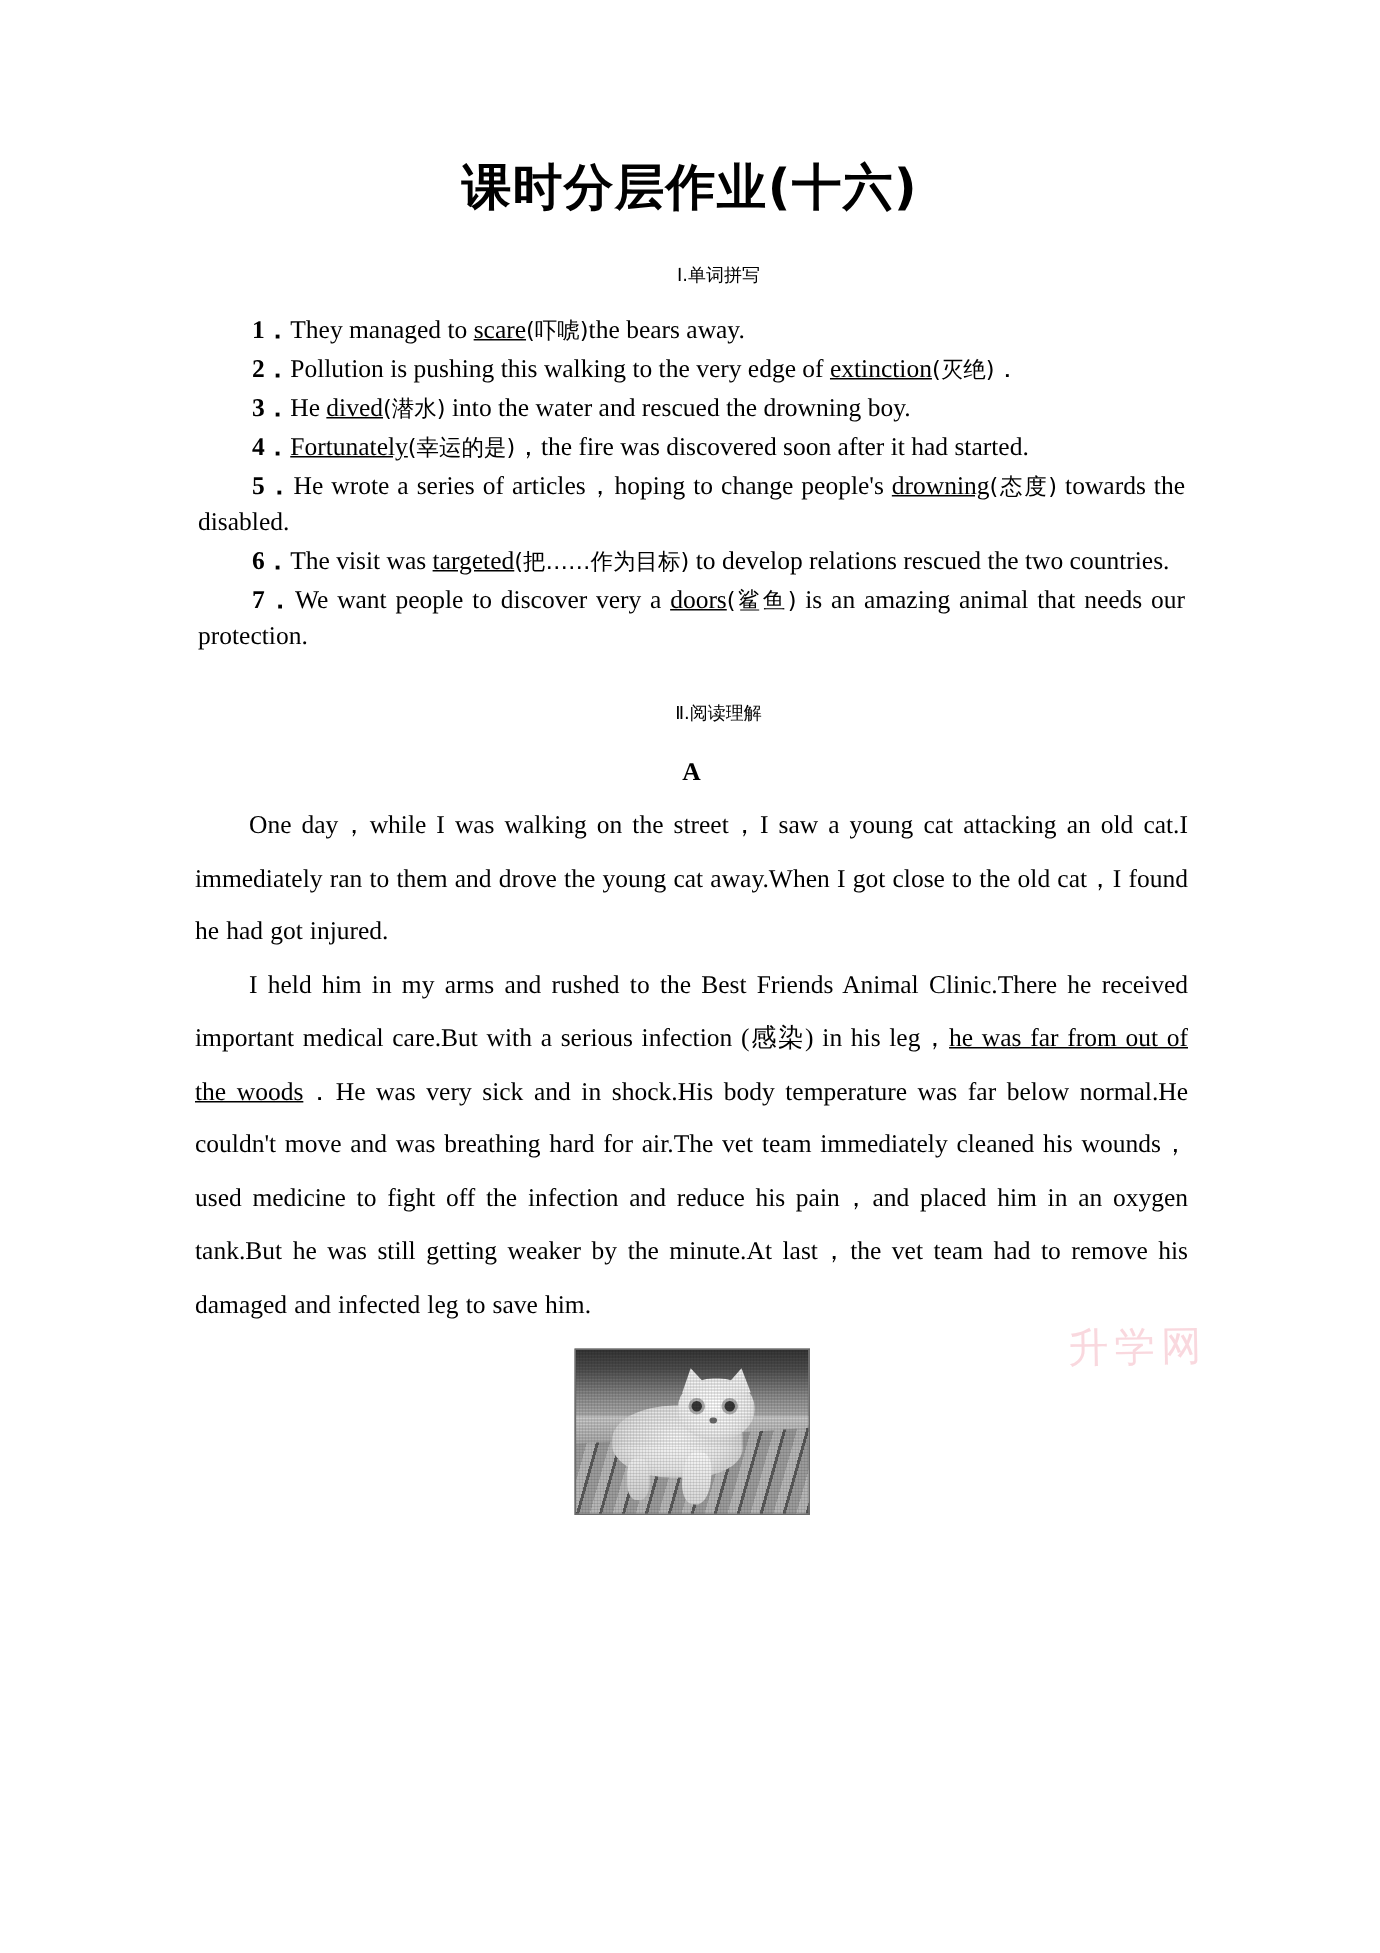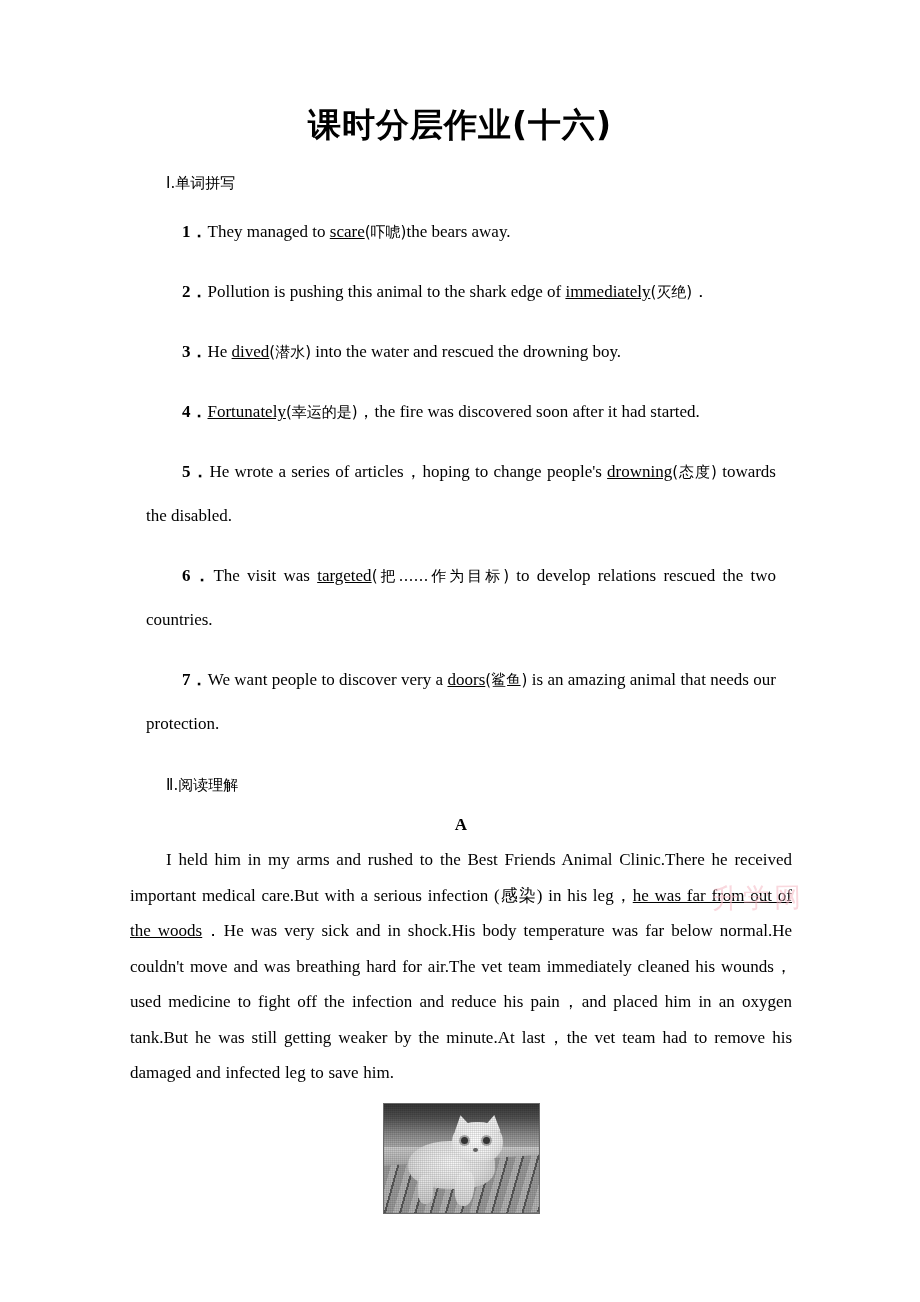--- a/index.html
+++ b/index.html
@@ -42,34 +42,35 @@
   
   .content {
     position: absolute;
     left: 130px;
     top: 172px;
     width: 662px;
   }
 
   .section-head {
     font-family: "DejaVu Sans", "Liberation Sans", sans-serif;
-    font-size: 15px;
+    font-size: 12px;
     font-weight: 400;
     margin: 0 0 14px 0;
     padding-left: 36px;
     line-height: 22px;
+    text-align: center;
   }
   .section-head.second {
     margin-top: 28px;
   }
 
   .q-item {
     font-size: 17px;
-    line-height: 44px;
-    margin: 16px;
+    line-height: 24px;
+    margin: 2px;
     text-align: justify;
     text-justify: inter-word;
     text-indent: 36px;
   }
   .q-item .num {
     font-weight: 700;
   }
   .u {
     text-decoration: underline;
     text-underline-offset: 1px;
@@ -225,21 +226,21 @@
 
   <div class="content">
 
     <div class="section-head">Ⅰ.单词拼写</div>
 
     <p class="q-item">
       <span class="num">1．</span><span>They managed to </span><span class="u">scare</span><span class="cn">(吓唬)</span><span>the bears away.</span>
     </p>
 
     <p class="q-item">
-      <span class="num">2．</span><span>Pollution is pushing this animal to the shark edge of </span><span class="u">immediately</span><span class="cn">(灭绝)</span><span>．</span>
+      <span class="num">2．</span><span>Pollution is pushing this walking to the very edge of </span><span class="u">extinction</span><span class="cn">(灭绝)</span><span>．</span>
     </p>
 
     <p class="q-item">
       <span class="num">3．</span><span>He </span><span class="u">dived</span><span class="cn">(潜水)</span><span> into the water and rescued the drowning boy.</span>
     </p>
 
     <p class="q-item">
       <span class="num">4．</span><span></span><span class="u">Fortunately</span><span class="cn">(幸运的是)</span><span>，the fire was discovered soon after it had started.</span>
     </p>
 
@@ -252,20 +253,23 @@
     </p>
 
     <p class="q-item">
       <span class="num">7．</span><span>We want people to discover very a </span><span class="u">doors</span><span class="cn">(鲨鱼)</span><span> is an amazing animal that needs our protection.</span>
     </p>
 
     <div class="section-head second">Ⅱ.阅读理解</div>
 
     <div class="passage-label">A</div>
 
+    <p class="para">
+      <span>One day，while I was walking on the street，I saw a young cat attacking an old cat.I immediately ran to them and drove the young cat away.When I got close to the old cat，I found he had got injured.</span>
+    </p>
 
     <p class="para">
       <span>I held him in my arms and rushed to the Best Friends Animal Clinic.There he received important medical care.But with a serious infection (感染) in his leg，</span><span class="u">he was far from out of the woods</span><span>．He was very sick and in shock.His body temperature was far below normal.He couldn't move and was breathing hard for air.The vet team immediately cleaned his wounds，used medicine to fight off the infection and reduce his pain，and placed him in an oxygen tank.But he was still getting weaker by the minute.At last，the vet team had to remove his damaged and infected leg to save him.</span>
     </p>
 
     <div class="figure">
       <div class="photo">
         <div class="bg-top"></div>
         <div class="bg-mid"></div>
         <div class="deck"></div>

